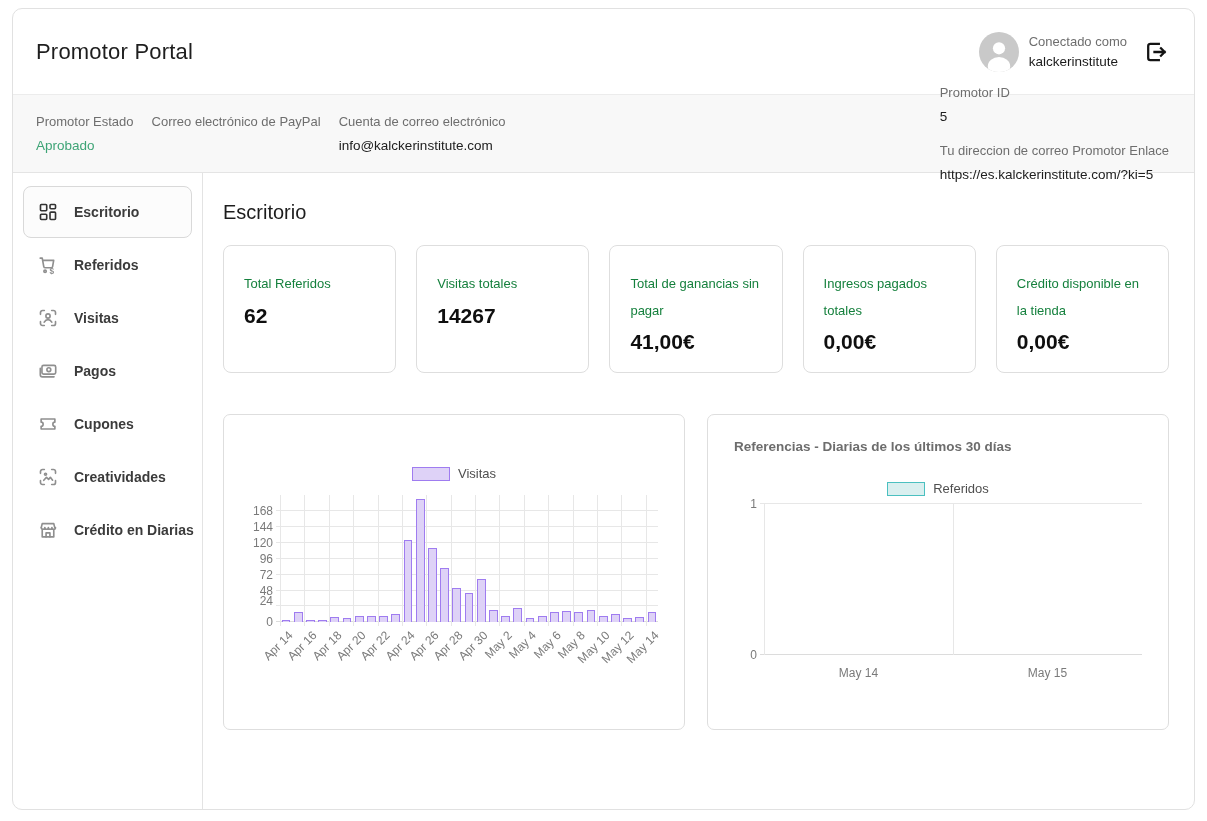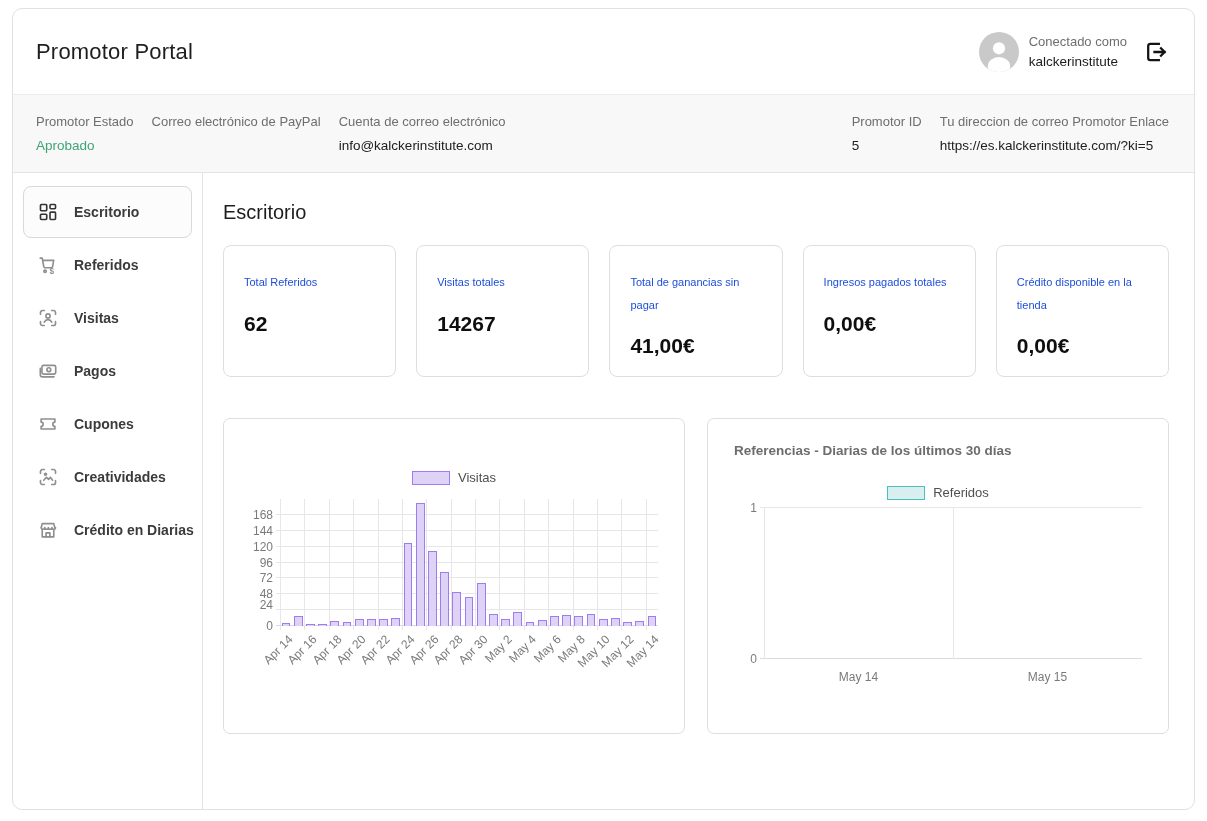--- a/index.html
+++ b/index.html
@@ -16,21 +16,21 @@
   .conn-block { margin-left:10px; line-height:1; }
   .conn-label { font-size:13px; color:#6e6e6e; margin-bottom:7px; }
   .conn-user { font-size:13.5px; color:#1b1b1b; }
   .logout-btn { margin-left:16px; width:26px; height:26px; color:#141414; cursor:pointer; background:none; border:none; padding:0; }
   .logout-btn svg { width:26px; height:26px; display:block; }
 
   
   .statusbar { height:79px; flex:none; background:#f8f8f8; border-top:1px solid #ececec; border-bottom:1px solid #e4e4e4;
     display:flex; align-items:center; padding:0 25px 0 23px; }
   .sb-left { display:flex; gap:18px; }
-  .sb-right { margin-left:auto; display:flex; gap:18px; }
+  .sb-right { margin-left:auto; display:flex; gap:18px;flex-direction:column; }
   .sb-field { min-width:70px; }
   .sb-label { font-size:13px; color:#6e6e6e; margin-bottom:9px; white-space:nowrap; }
   .sb-value { font-size:13.5px; color:#202020; min-height:16px; white-space:nowrap; }
 
   
   .body-row { flex:1; display:flex; min-height:0; }
   .sidebar { width:190px; flex:none; border-right:1px solid #e3e3e3; padding:13px 10px; }
   .side-item { height:52px; display:flex; align-items:center; gap:15px; padding:0 13px; border:1px solid transparent;
     border-radius:8px; margin-bottom:1px; cursor:pointer; }
   .side-item.active { background:#fcfcfc; border-color:#d9d9d9; }
@@ -38,22 +38,22 @@
   .side-item.active .side-icon { color:#333; }
   .side-icon svg { width:22px; height:22px; display:block; }
   .side-label { font-size:14px; font-weight:700; color:#3b3b3b; white-space:nowrap; }
 
   .main { flex:1; padding:28px 25px 0 20px; min-width:0; }
   .main-title { font-size:20px; font-weight:500; color:#1d1d1d; }
   .main-sub { font-size:13px; color:#5f5f5f; margin-top:11px; }
 
   .stat-row { display:flex; gap:20px; margin-top:21px; }
   .stat-card { flex:1 1 0; border:1px solid #dedede; border-radius:8px; padding:25px 20px 18px; min-height:121px; background:#fff; }
-  .stat-label { font-size:11px; color:#1d4ed8; line-height:2.05; }
-  .stat-value { font-size:21px; font-weight:700; color:#0f0f0f; margin-top:18px; }
+  .stat-label { font-size:13px; color:#15803d; line-height:2.05; }
+  .stat-value { font-size:21px; font-weight:700; color:#0f0f0f; margin-top:6px; }
 
   .charts-row { display:flex; gap:22px; margin-top:41px; }
   .chart-card { flex:1 1 0; border:1px solid #dedede; border-radius:7px; background:#fff; height:316px; padding:24px 26px 18px; }
   .chart-title { font-size:13.5px; font-weight:700; color:#6d6d6d; }
   .legend-row { display:flex; justify-content:center; align-items:center; margin-top:27px; cursor:pointer; }
   .legend-swatch { width:38px; height:14px; border-style:solid; border-width:1.6px; }
   .legend-label { margin-left:8px; font-size:13px; color:#4f4f4f; }
   .plot-wrap { display:flex; }
   .ycol { position:relative; width:30px; flex:none; }
   .ylab { position:absolute; right:7px; font-size:12px; color:#7a7a7a; transform:translateY(50%); line-height:1; }

